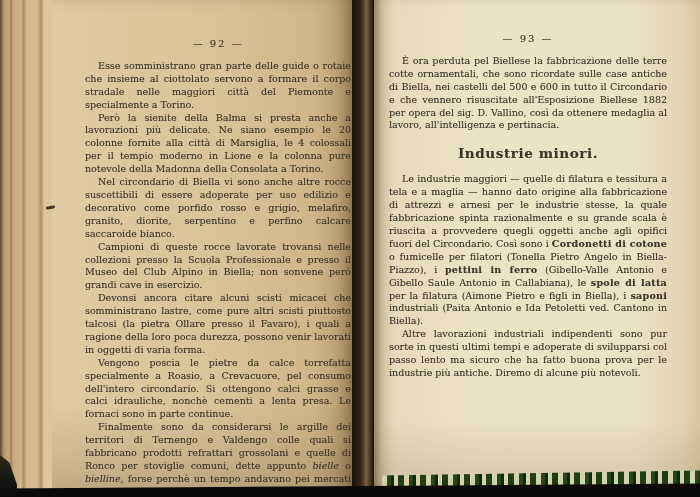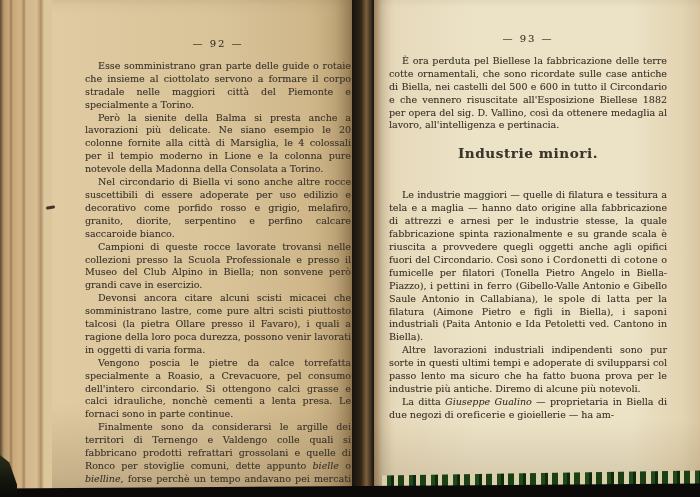--- a/index.html
+++ b/index.html
@@ -30,23 +30,23 @@
                #7c5f3c 54%, rgba(110,82,46,.22) 74%, rgba(110,82,46,0) 100%);}
 
   .textcol{position:absolute;color:#3c352b;font-size:9.5px;line-height:12.9px;
     text-align:justify;text-shadow:.2px .2px 0 rgba(62,54,44,.35);hyphens:auto;}
   .page-left  .textcol{left:33px;top:38px;width:266px;}
   .page-right .textcol{left:15px;top:33px;width:278px;}
 
   .pn{text-align:center;font-size:10px;letter-spacing:2px;margin:0 0 9px 0;}
   .para{margin:0;text-indent:13px;}
   .para.heading{text-indent:0;text-align:center;font-weight:bold;font-size:13.5px;
-    letter-spacing:.6px;margin:13px 0 28px 0;line-height:16px;}
+    letter-spacing:.6px;margin:13px 0 12px 0;line-height:16px;}
   .it{font-style:italic;}
-  .bd{font-weight:normal;letter-spacing:.25px;}
+  .bd{font-weight:bold;letter-spacing:.25px;}
 
   
   .cover-green{position:absolute;left:382px;top:473px;width:330px;height:14px;z-index:4;
     transform:rotate(-0.9deg);
     background:repeating-linear-gradient(90deg,
       #d9cfa8 0 5px,#24471c 5px 9px,#0e2a0c 9px 12px,#d9cfa8 12px 16px,#1d3f16 16px 22px);}
   .cover-black{position:absolute;left:-6px;top:486px;width:712px;height:18px;z-index:5;
     transform:rotate(-0.4deg);background:#0b0a08;}
   .corner-dark{position:absolute;left:0;top:455px;width:17px;height:42px;z-index:6;
     background:linear-gradient(180deg,#2a2e1c 0%,#15160f 60%,#0b0a08 100%);
@@ -75,21 +75,20 @@
       </div>
   </div>
 
   <div class="page page-right">
     <div class="textcol">
       <div class="pn">— 93 —</div>
         <p class="para"><span>È ora perduta pel Biellese la fabbricazione delle terre cotte ornamentali, che sono ricordate sulle case antiche di Biella, nei castelli del 500 e 600 in tutto il Circondario e che vennero risuscitate all'Esposizione Biellese 1882 per opera del sig. D. Vallino, così da ottenere medaglia al lavoro, all'intelligenza e pertinacia.</span></p>
         <p class="para heading"><span>Industrie minori.</span></p>
         <p class="para"><span>Le industrie maggiori — quelle di filatura e tessitura a tela e a maglia — hanno dato origine alla fabbricazione di attrezzi e arnesi per le industrie stesse, la quale fabbricazione spinta razionalmente e su grande scala è riuscita a provvedere quegli oggetti anche agli opifici fuori del Circondario. Così sono i </span><span class="bd">Cordonetti di cotone</span><span> o fumicelle per filatori (Tonella Pietro Angelo in Biella-Piazzo), i </span><span class="bd">pettini in ferro</span><span> (Gibello-Valle Antonio e Gibello Saule Antonio in Callabiana), le </span><span class="bd">spole di latta</span><span> per la filatura (Aimone Pietro e figli in Biella), i </span><span class="bd">saponi</span><span> industriali (Paita Antonio e Ida Petoletti ved. Cantono in Biella).</span></p>
         <p class="para"><span>Altre lavorazioni industriali indipendenti sono pur sorte in questi ultimi tempi e adoperate di svilupparsi col passo lento ma sicuro che ha fatto buona prova per le industrie più antiche. Diremo di alcune più notevoli.</span></p>
-        <p class="para"><span>La ditta </span><span class="it">Giuseppe Gualino</span><span> — proprietaria in Biella di due negozi di </span><span class="bd">oreficerie</span><span> e gioiellerie — ha am-</span></p>
       </div>
   </div>
 
   <div class="gutter"></div>
   <div class="pen-mark"></div>
 
   <div class="cover-green"></div>
   <div class="cover-black"></div>
   <div class="corner-dark"></div>
 </div>

